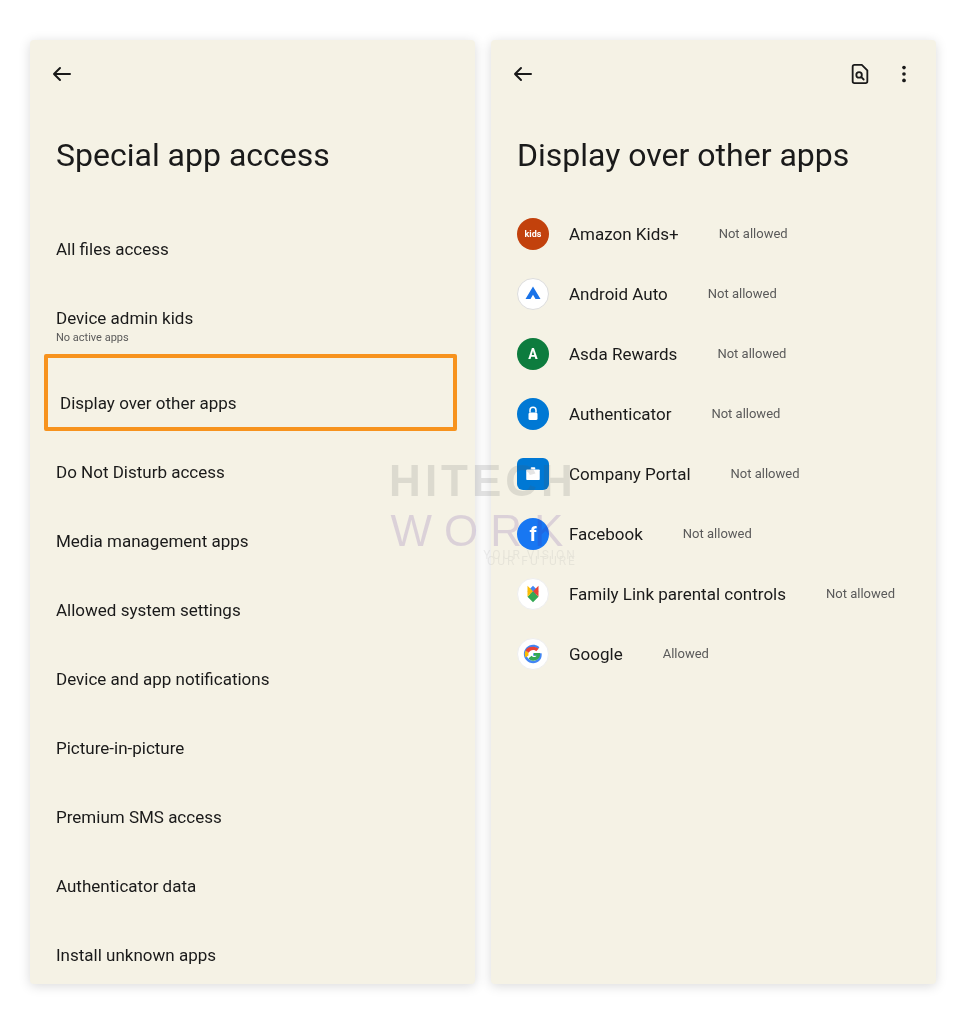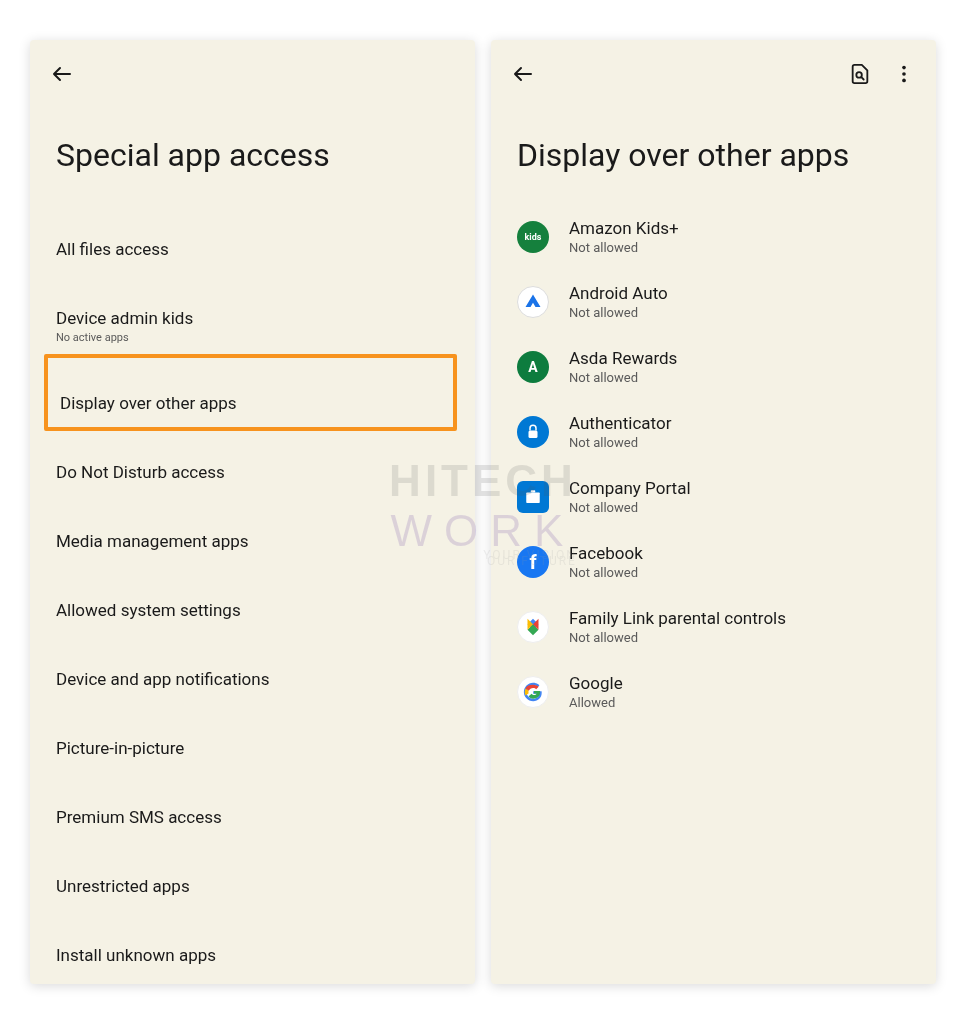--- a/index.html
+++ b/index.html
@@ -133,36 +133,37 @@
       align-items: center;
       justify-content: center;
       flex-shrink: 0;
       font-size: 14px;
       font-weight: bold;
       color: white;
     }
     
     .app-info {
       display: flex;
-      flex-direction: column;
+      flex-direction: row;
+      gap: 40px;
     }
     
     .app-name {
       font-size: 17px;
       color: #1a1a1a;
       font-weight: 400;
     }
     
     .app-status {
       font-size: 13px;
       color: #5a5a5a;
       margin-top: 2px;
     }
     
-    .icon-amazon { background: #15803d; font-size: 9px; }
+    .icon-amazon { background: #c2410c; font-size: 9px; }
     .icon-android-auto { background: #ffffff; color: #1a73e8; border: 1px solid #ddd; }
     .icon-asda { background: #0d7c3e; }
     .icon-authenticator { background: #0078d4; }
     .icon-company { background: #0078d4; border-radius: 6px; }
     .icon-facebook { background: #1877f2; font-size: 20px; }
     .icon-family { background: #ffffff; border: 1px solid #eee; }
     .icon-google { background: #ffffff; border: 1px solid #eee; }
     
     .watermark {
       position: absolute;
@@ -238,21 +239,21 @@
     <div class="list-item">
       <div class="list-item-label">Device and app notifications</div>
     </div>
     <div class="list-item">
       <div class="list-item-label">Picture-in-picture</div>
     </div>
     <div class="list-item">
       <div class="list-item-label">Premium SMS access</div>
     </div>
     <div class="list-item">
-      <div class="list-item-label">Unrestricted apps</div>
+      <div class="list-item-label">Authenticator data</div>
     </div>
     <div class="list-item">
       <div class="list-item-label">Install unknown apps</div>
     </div>
   </div>
 </div>
 
 <div class="phone-screen">
   <div class="top-bar">
     <div class="back-arrow">

